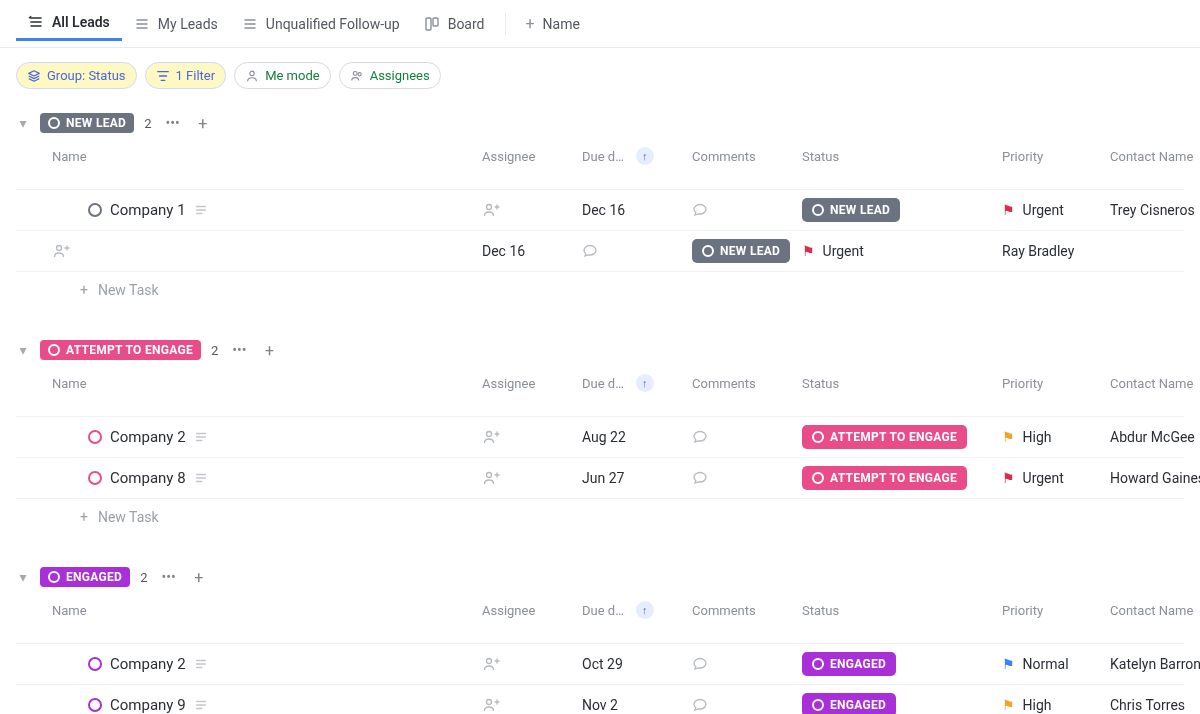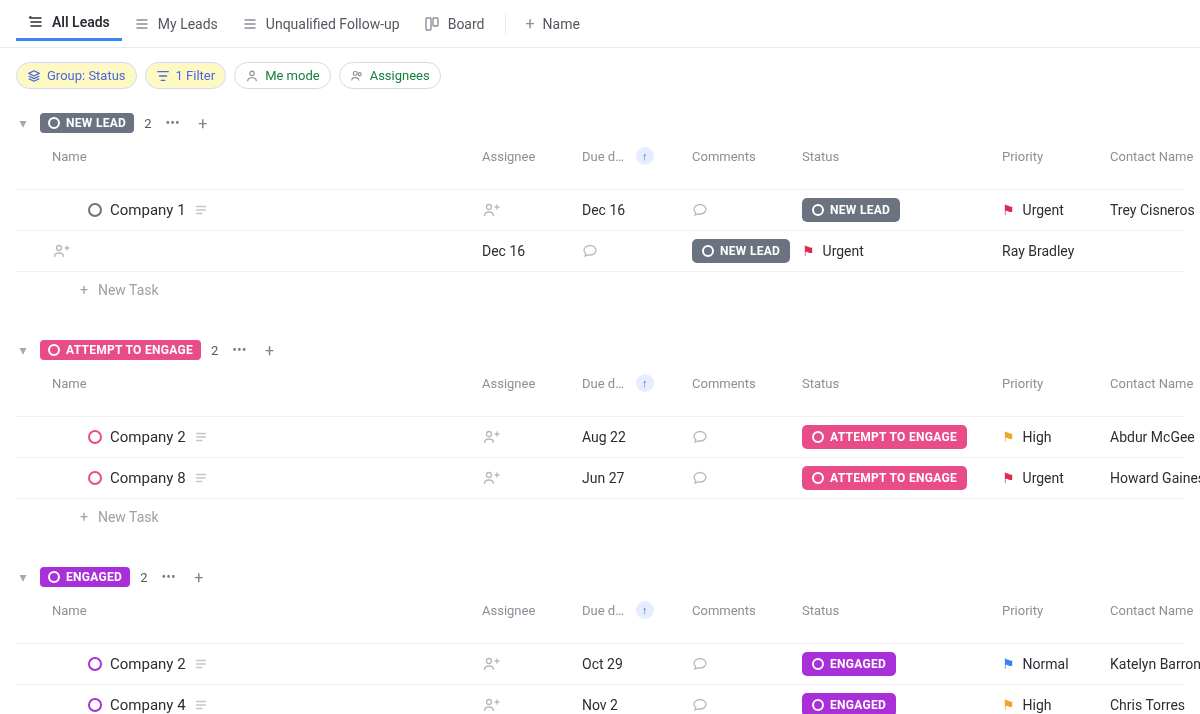--- a/index.html
+++ b/index.html
@@ -352,21 +352,21 @@
       <span class="flag" style="color: rgb(59, 130, 246);">⚑</span>
       <span>Normal</span>
     </div>
     <div class="cell">Katelyn Barron</div>
   </div>
 
   <div class="task-row">
     <div class="cell task-name">
       <span style="width:28px"></span>
       <span class="status-dot" style="border-color: rgb(169, 48, 216);"></span>
-      <span class="tname">Company 4</span>
+      <span class="tname">Company 9</span>
       <svg class="desc-icon" width="14" height="14" viewBox="0 0 16 16">
               <path d="M3 4h10M3 8h10M3 12h6" stroke="#c2c6cc" stroke-width="1.5" stroke-linecap="round"></path>
             </svg>
     </div>
     <div class="cell assign-btn">
       <svg width="18" height="18" viewBox="0 0 18 18">
               <circle cx="7" cy="6" r="2.5" stroke="#b5b9c0" stroke-width="1.3" fill="none"></circle>
               <path d="M2.5 15c0-2.5 2-4 4.5-4s4.5 1.5 4.5 4" stroke="#b5b9c0" stroke-width="1.3" fill="none"></path>
               <path d="M13 6h4m-2-2v4" stroke="#b5b9c0" stroke-width="1.3" stroke-linecap="round"></path>
             </svg>

